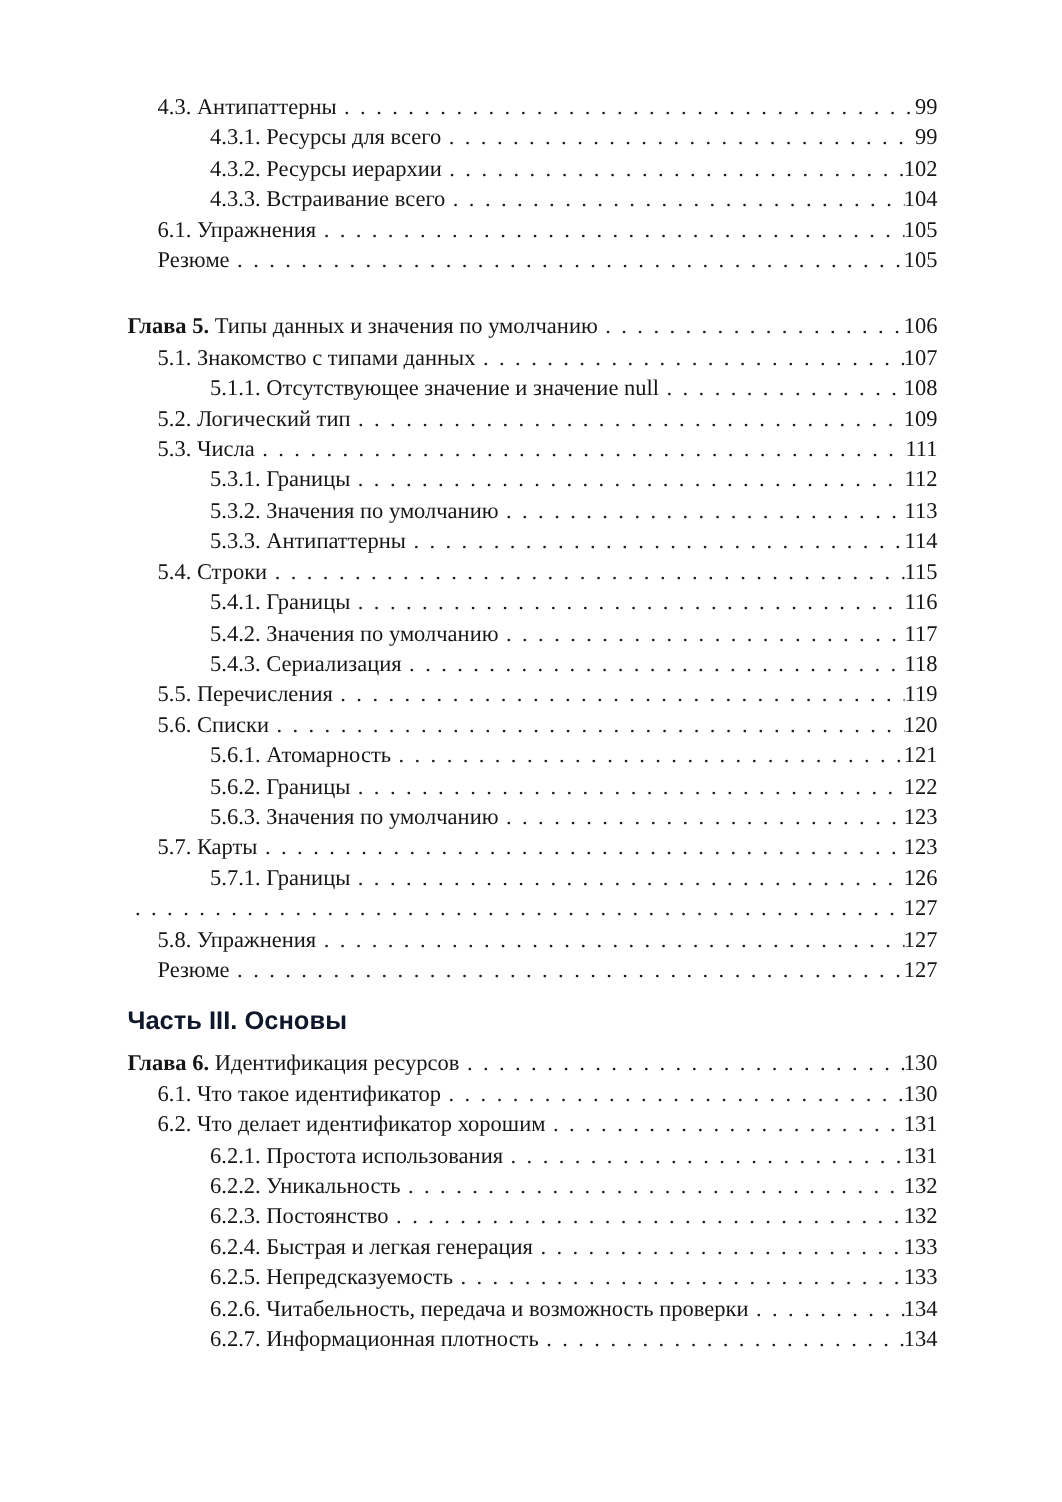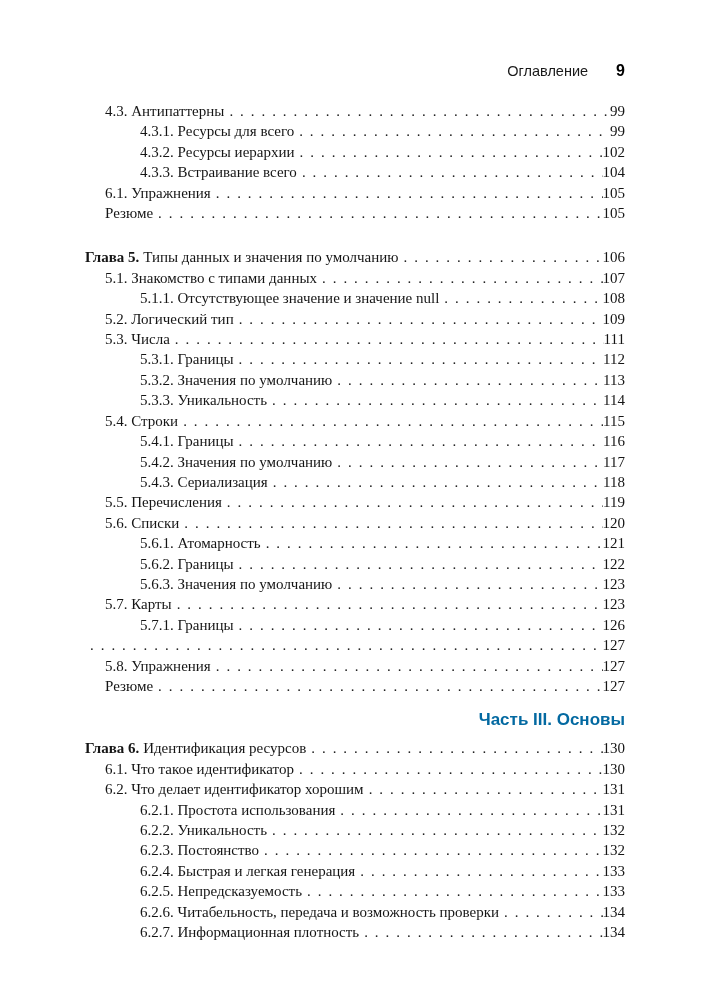--- a/index.html
+++ b/index.html
@@ -45,39 +45,35 @@
     min-width: 12px;
     overflow: hidden;
     white-space: nowrap;
     letter-spacing: 1.6px;
     padding: 0 3px 0 5px;
     color: #1c1c1c;
   }
   .toc-page { white-space: nowrap; }
 
   .section-heading {
-    text-align: right;
+    text-align: left;
     font-family: "Liberation Sans", "DejaVu Sans", sans-serif;
     font-weight: bold;
     font-size: 17px;
-    color: #0369a1;
+    color: #0f172a;
     margin: 13px 0 7px;
     line-height: 22px;
   }
 </style>
 </head>
 <body>
 
 <div class="sheet">
   <div class="content">
 
-    <div class="page-header">
-      <span class="running-title">Оглавление</span>
-      <span class="folio">9</span>
-    </div>
 
     <div id="toc-top">
         <div class="toc-row level-1">
           <span class="toc-title">4.3. Антипаттерны</span>
           <span class="leader">. . . . . . . . . . . . . . . . . . . . . . . . . . . . . . . . . . . . . . . . . . . . . . . . . . . . . . . . . . . . . . . . . . . . . . . . . . . . . . . . </span>
           <span class="toc-page">99</span>
         </div>
         <div class="toc-row level-2">
           <span class="toc-title">4.3.1. Ресурсы для всего</span>
           <span class="leader">. . . . . . . . . . . . . . . . . . . . . . . . . . . . . . . . . . . . . . . . . . . . . . . . . . . . . . . . . . . . . . . . . . . . . . . . . . . . . . . . </span>
@@ -132,21 +128,21 @@
           <span class="toc-title">5.3.1. Границы</span>
           <span class="leader">. . . . . . . . . . . . . . . . . . . . . . . . . . . . . . . . . . . . . . . . . . . . . . . . . . . . . . . . . . . . . . . . . . . . . . . . . . . . . . . . </span>
           <span class="toc-page">112</span>
         </div>
         <div class="toc-row level-2">
           <span class="toc-title">5.3.2. Значения по умолчанию</span>
           <span class="leader">. . . . . . . . . . . . . . . . . . . . . . . . . . . . . . . . . . . . . . . . . . . . . . . . . . . . . . . . . . . . . . . . . . . . . . . . . . . . . . . . </span>
           <span class="toc-page">113</span>
         </div>
         <div class="toc-row level-2">
-          <span class="toc-title">5.3.3. Уникальность</span>
+          <span class="toc-title">5.3.3. Антипаттерны</span>
           <span class="leader">. . . . . . . . . . . . . . . . . . . . . . . . . . . . . . . . . . . . . . . . . . . . . . . . . . . . . . . . . . . . . . . . . . . . . . . . . . . . . . . . </span>
           <span class="toc-page">114</span>
         </div>
         <div class="toc-row level-1">
           <span class="toc-title">5.4. Строки</span>
           <span class="leader">. . . . . . . . . . . . . . . . . . . . . . . . . . . . . . . . . . . . . . . . . . . . . . . . . . . . . . . . . . . . . . . . . . . . . . . . . . . . . . . . </span>
           <span class="toc-page">115</span>
         </div>
         <div class="toc-row level-2">
           <span class="toc-title">5.4.1. Границы</span>

